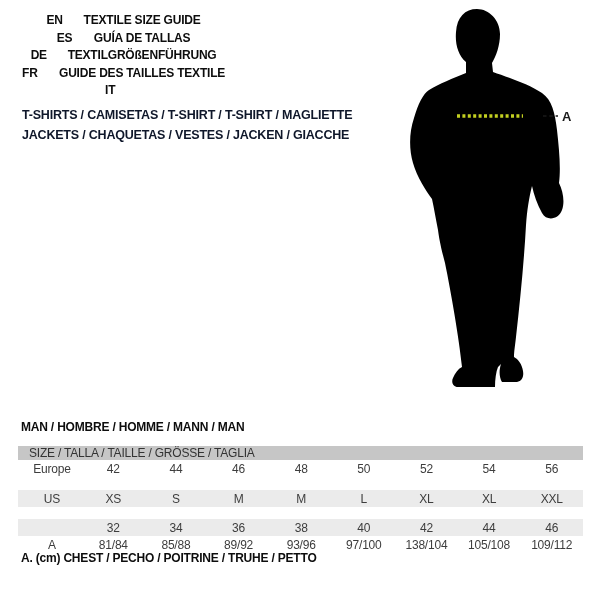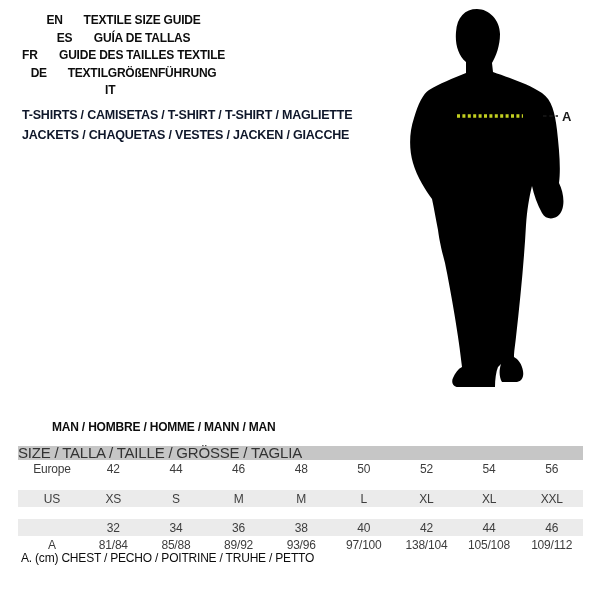--- a/index.html
+++ b/index.html
@@ -18,55 +18,55 @@
   .lang-row { display:flex; font-weight:bold; font-size:12px; line-height:17.6px; letter-spacing:-0.2px; color:#0d0d0d;justify-content:center; }
   .lang-code { width:37px; flex:0 0 37px; }
 
   
   .category-block { position:absolute; left:22px; top:106px; font-weight:bold; font-size:12.5px; line-height:19.5px; letter-spacing:-0.2px; color:#0f172a; }
 
   
   .figure-wrap { position:absolute; left:395px; top:0; width:200px; height:400px; }
 
   
-  .section-title { position:absolute; left:21px; top:420px; font-weight:bold; font-size:12px; letter-spacing:-0.2px; color:#0d0d0d;margin-left:31px; }
+  .section-title { position:absolute; left:21px; top:420px; font-weight:bold; font-size:12px; letter-spacing:-0.2px; color:#0d0d0d; }
 
   
   .size-table { position:absolute; left:18px; top:446px; width:565px; font-size:12px; letter-spacing:-0.2px; color:#3d3d3d; }
-  .table-header { background:#c6c6c6; height:14px; line-height:14px; padding-left:0; font-size:15px; color:#333; }
+  .table-header { background:#c6c6c6; height:14px; line-height:14px; padding-left:11px; font-size:12px; color:#333; }
   .t-row { display:grid; grid-template-columns:64px repeat(8, 1fr); align-items:center; height:17px; }
   .t-row.tall { height:18px; }
   .t-row.shade { background:#ebebeb;margin-top:12px; }
   .t-cell { text-align:center; }
   .t-label { text-align:center; padding-left:4px; color:#3d3d3d; }
 
   
-  .footnote { position:absolute; left:21px; top:551px; font-weight:normal; font-size:12px; letter-spacing:-0.2px; color:#0d0d0d; }
+  .footnote { position:absolute; left:21px; top:551px; font-weight:bold; font-size:12px; letter-spacing:-0.2px; color:#0d0d0d; }
 </style>
 </head>
 <body>
 
 <div class="canvas">
 
   <div class="lang-block">
     <div class="lang-row">
       <span class="lang-code">EN</span>
       <span class="lang-label">TEXTILE SIZE GUIDE</span>
     </div>
     <div class="lang-row">
       <span class="lang-code">ES</span>
       <span class="lang-label">GUÍA DE TALLAS</span>
     </div>
     <div class="lang-row">
+      <span class="lang-code">DE</span>
+      <span class="lang-label">TEXTILGRÖßENFÜHRUNG</span>
+    </div>
+    <div class="lang-row">
       <span class="lang-code">FR</span>
       <span class="lang-label">GUIDE DES TAILLES TEXTILE</span>
-    </div>
-    <div class="lang-row">
-      <span class="lang-code">DE</span>
-      <span class="lang-label">TEXTILGRÖßENFÜHRUNG</span>
     </div>
     <div class="lang-row">
       <span class="lang-code">IT</span>
     </div>
   </div>
 
   <div class="category-block">
     <div>T-SHIRTS / CAMISETAS / T-SHIRT / T-SHIRT / MAGLIETTE</div>
     <div>JACKETS / CHAQUETAS / VESTES / JACKEN / GIACCHE</div>
   </div>

